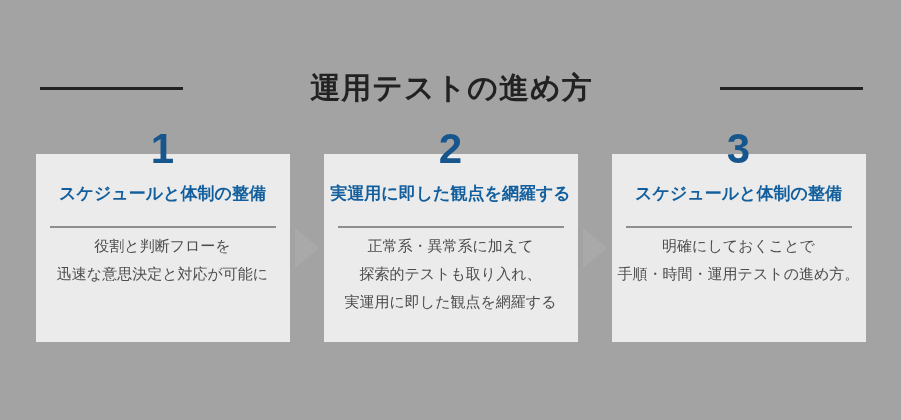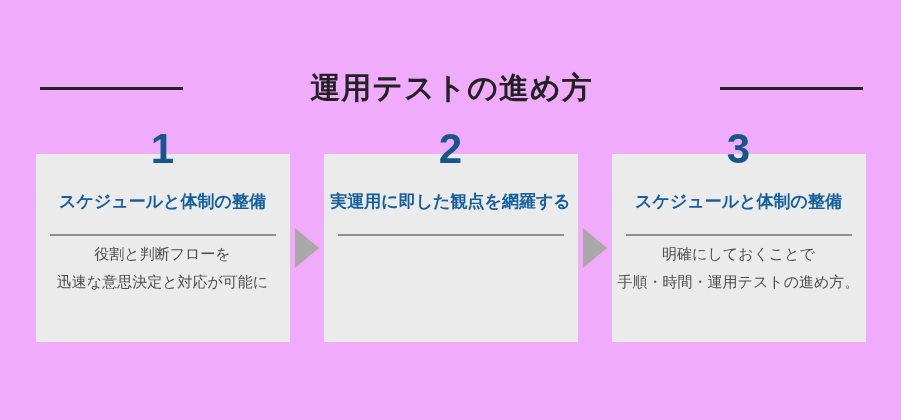--- a/index.html
+++ b/index.html
@@ -5,21 +5,21 @@
   html, body {
     margin: 0;
     padding: 0;
     background: #ffffff;
     font-family: "Liberation Sans", "DejaVu Sans", sans-serif;
   }
   .page {
     position: relative;
     width: 901px;
     height: 420px;
-    background: #f0abfc;
+    background: #a3a3a3;
     overflow: hidden;
   }
   
   .header {
     display: flex;
     align-items: center;
     justify-content: space-between;
     margin: 70px 38px 0 40px;
   }
   .title-rule {
@@ -57,21 +57,21 @@
     line-height: 1;
     color: var(--accent-number, #16568c);
     margin-bottom: -16px;
     position: relative;
     z-index: 2;
   }
   .step-card {
     background: var(--box-bg, #ebebeb);
     height: 188px;
     box-sizing: border-box;
-    padding-top: 38px;
+    padding-top: 30px;
     text-align: center;
   }
   .step-title {
     font-size: 17px;
     font-weight: bold;
     line-height: 1.2;
     color: var(--accent-title, #135f9e);
     white-space: nowrap;
   }
   .step-divider {
@@ -134,20 +134,25 @@
 
     <div class="arrow-wrap">
       <div class="arrow-right"></div>
     </div>
 
     <div class="step">
       <div class="step-number">2</div>
       <div class="step-card">
         <div class="step-title">実運用に即した観点を網羅する</div>
         <hr class="step-divider">
+        <div class="step-body">
+          <span>正常系・異常系に加えて</span>
+          <span>探索的テストも取り入れ、</span>
+          <span>実運用に即した観点を網羅する</span>
+        </div>
       </div>
     </div>
 
     <div class="arrow-wrap">
       <div class="arrow-right"></div>
     </div>
 
     <div class="step">
       <div class="step-number">3</div>
       <div class="step-card">

